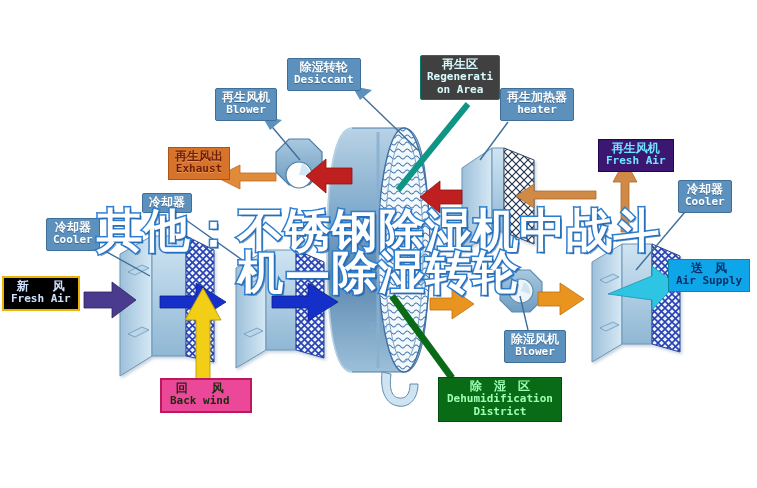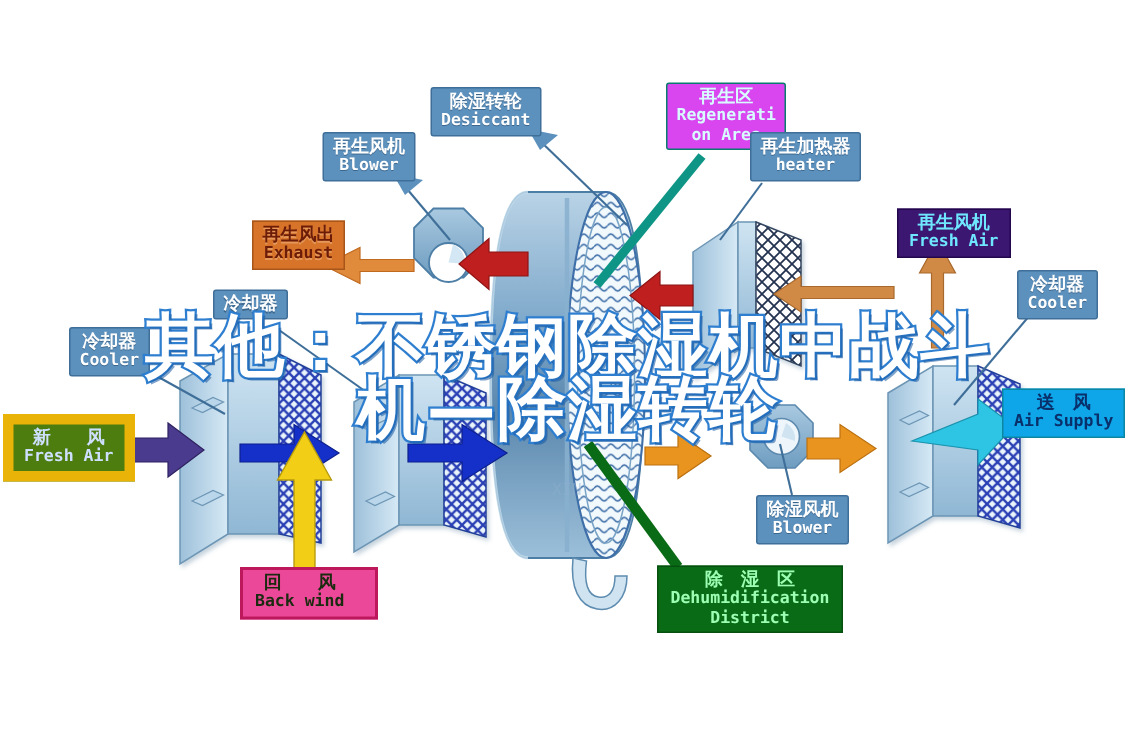--- a/index.html
+++ b/index.html
@@ -34,44 +34,43 @@
   }
   .lbl-steel{
     background:#5c90bd;
     color:#ffffff;
     border:1px solid #3f6f99;
     padding:2px 6px 3px 6px;
     border-radius:2px;
     text-shadow:0 1px 0 rgba(20,50,80,.45);
   }
   .lbl-teal{
-    background:#d946ef;
+    background:#404040;
     color:#d8fbff;
     border:1px solid #0b7a6e;
     padding:2px 6px 3px 6px;
     border-radius:2px;
-    margin-left:24px;
   }
   .lbl-orange{
     background:#d7742a;
     color:#6d1c08;
     border:1px solid #a8551a;
     padding:2px 6px 3px 6px;
     text-shadow:0 1px 0 rgba(255,220,180,.35);
   }
   .lbl-purple{
     background:#3b1772;
     color:#6fe8ff;
     border:1px solid #23064b;
     padding:2px 7px 3px 7px;
   }
   .lbl-purple2{
-    background:#4d7c0f;
+    background:#000000;
     color:#cfe0ff;
-    border:7px solid #eab308;
+    border:2px solid #eab308;
     padding:2px 7px 3px 7px;
   }
   .lbl-yellow{
     background:#ec4899;
     color:#1b2b10;
     border:2px solid #be185d;
     padding:2px 20px 3px 8px;
   }
   .lbl-green{
     background:#0a6b16;

